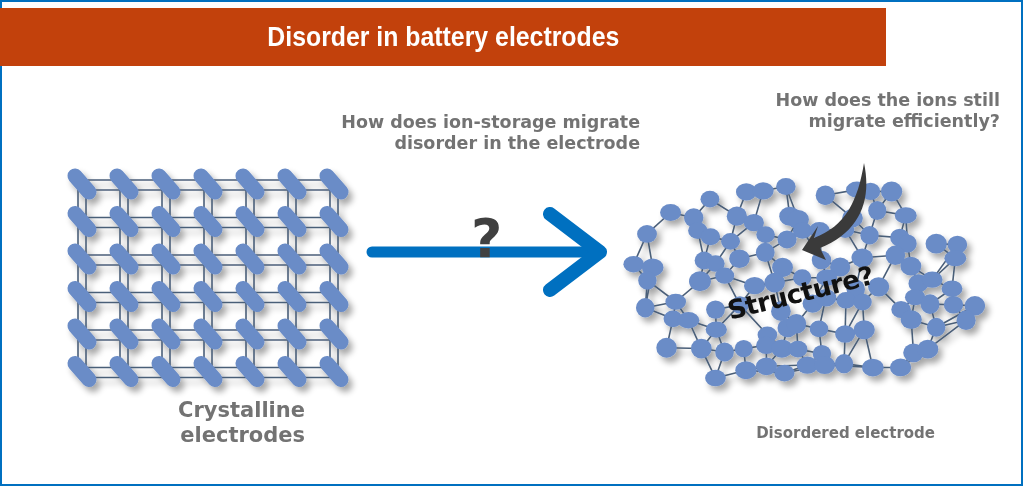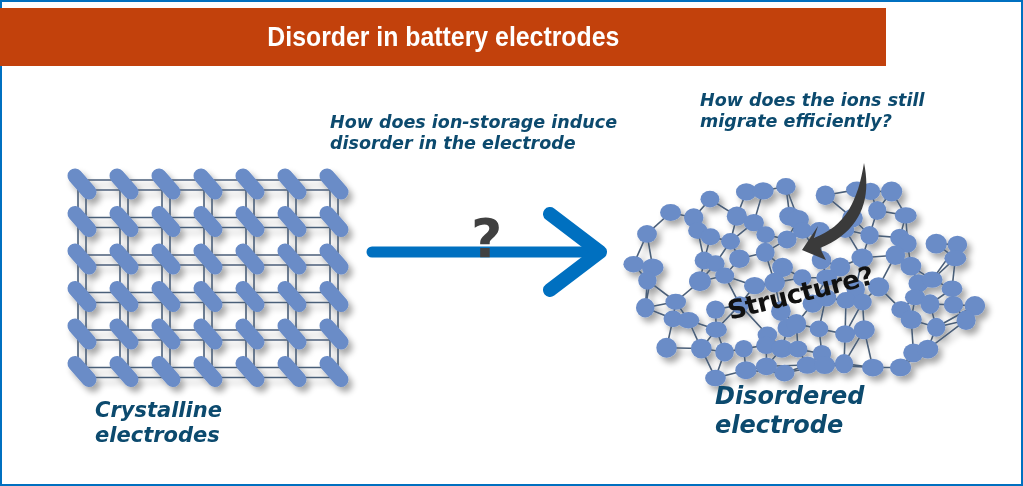--- a/index.html
+++ b/index.html
@@ -1,24 +1,24 @@
 <!DOCTYPE html>
 <html><head>
   <meta charset="utf-8">
   <style>
     html, body { margin: 0; padding: 0; background: #ffffff; }
     body { width: 1023px; height: 486px; position: relative; overflow: hidden; font-family: "DejaVu Sans", sans-serif; }
     .frame { position: absolute; left: 0; top: 0; width: 1019px; height: 482px; border: 2px solid #0070C0; box-sizing: content-box; }
     .header { position: absolute; left: 0; top: 0; width: 886px; height: 58px; background: #c2410c; display: flex; align-items: center; justify-content: center; margin-top: 8px; }
     .header-title { color: #ffffff; font-family: "Liberation Sans", sans-serif; font-weight: bold; font-size: 27px; letter-spacing: 0px; transform: scaleX(0.92); }
-    .txt { position: absolute; color: #0c4a6e; font-family: "DejaVu Sans", sans-serif; font-weight: bold; text-align: left; line-height: 1.2; font-style: italic; }
+    .txt { position: absolute; color: #737373; font-family: "DejaVu Sans", sans-serif; font-weight: bold; text-align: right; line-height: 1.2; }
     .q-mid { left: 330px; top: 112px; width: 310px; font-size: 17.5px; }
     .q-right { left: 700px; top: 90px; width: 300px; font-size: 17.5px; }
     .lbl-left { left: 95px; top: 398px; width: 210px; font-size: 21px; }
-    .lbl-right { left: 715px; top: 382px; width: 220px; font-size: 24px; }
+    .lbl-right { left: 715px; top: 424px; width: 220px; font-size: 15px; }
     svg.art { position: absolute; left: 0; top: 0; }
     .structure { position: absolute; left: 728px; top: 296px; font-family: "DejaVu Sans", sans-serif; font-weight: bold; font-size: 26px; color: #111111; transform: rotate(-14deg); transform-origin: left center; letter-spacing: -0.5px; }
     .qmark { position: absolute; left: 471px; top: 212px; font-family: "DejaVu Sans", sans-serif; font-weight: bold; font-size: 54px; color: #404040; line-height: 1; }
   </style>
 </head>
 <body>
 
 <div class="frame"></div>
 
 <div class="header">
@@ -409,17 +409,17 @@
       <ellipse cx="844.0459104938271" cy="363.65980795610426" rx="9.198165294924554" ry="9.558050411522634" fill="#6A8CC7"></ellipse>
       <ellipse cx="872.8322530864198" cy="367.5686556927298" rx="10.84951989026063" ry="8.807141632373114" fill="#6A8CC7"></ellipse>
       <ellipse cx="900.5769290123457" cy="367.4404663923183" rx="10.646965020576133" ry="8.844298696844993" fill="#6A8CC7"></ellipse>
     </g>
   <g id="pointer">
     <path d="M864,163 C872,200 860,232 820,248 L826,260 L802,250 L818,226 L814,238 C846,226 858,200 864,163 Z" fill="#3A3A3A"></path>
   </g>
 </svg>
 
 <div class="qmark">?</div>
-<div class="txt q-mid">How does ion-storage induce disorder in the electrode</div>
+<div class="txt q-mid">How does ion-storage migrate disorder in the electrode</div>
 <div class="txt q-right">How does the ions still migrate efficiently?</div>
 <div class="structure">Structure?</div>
 <div class="txt lbl-left">Crystalline electrodes</div>
 <div class="txt lbl-right">Disordered electrode</div>
 
 </body></html>

